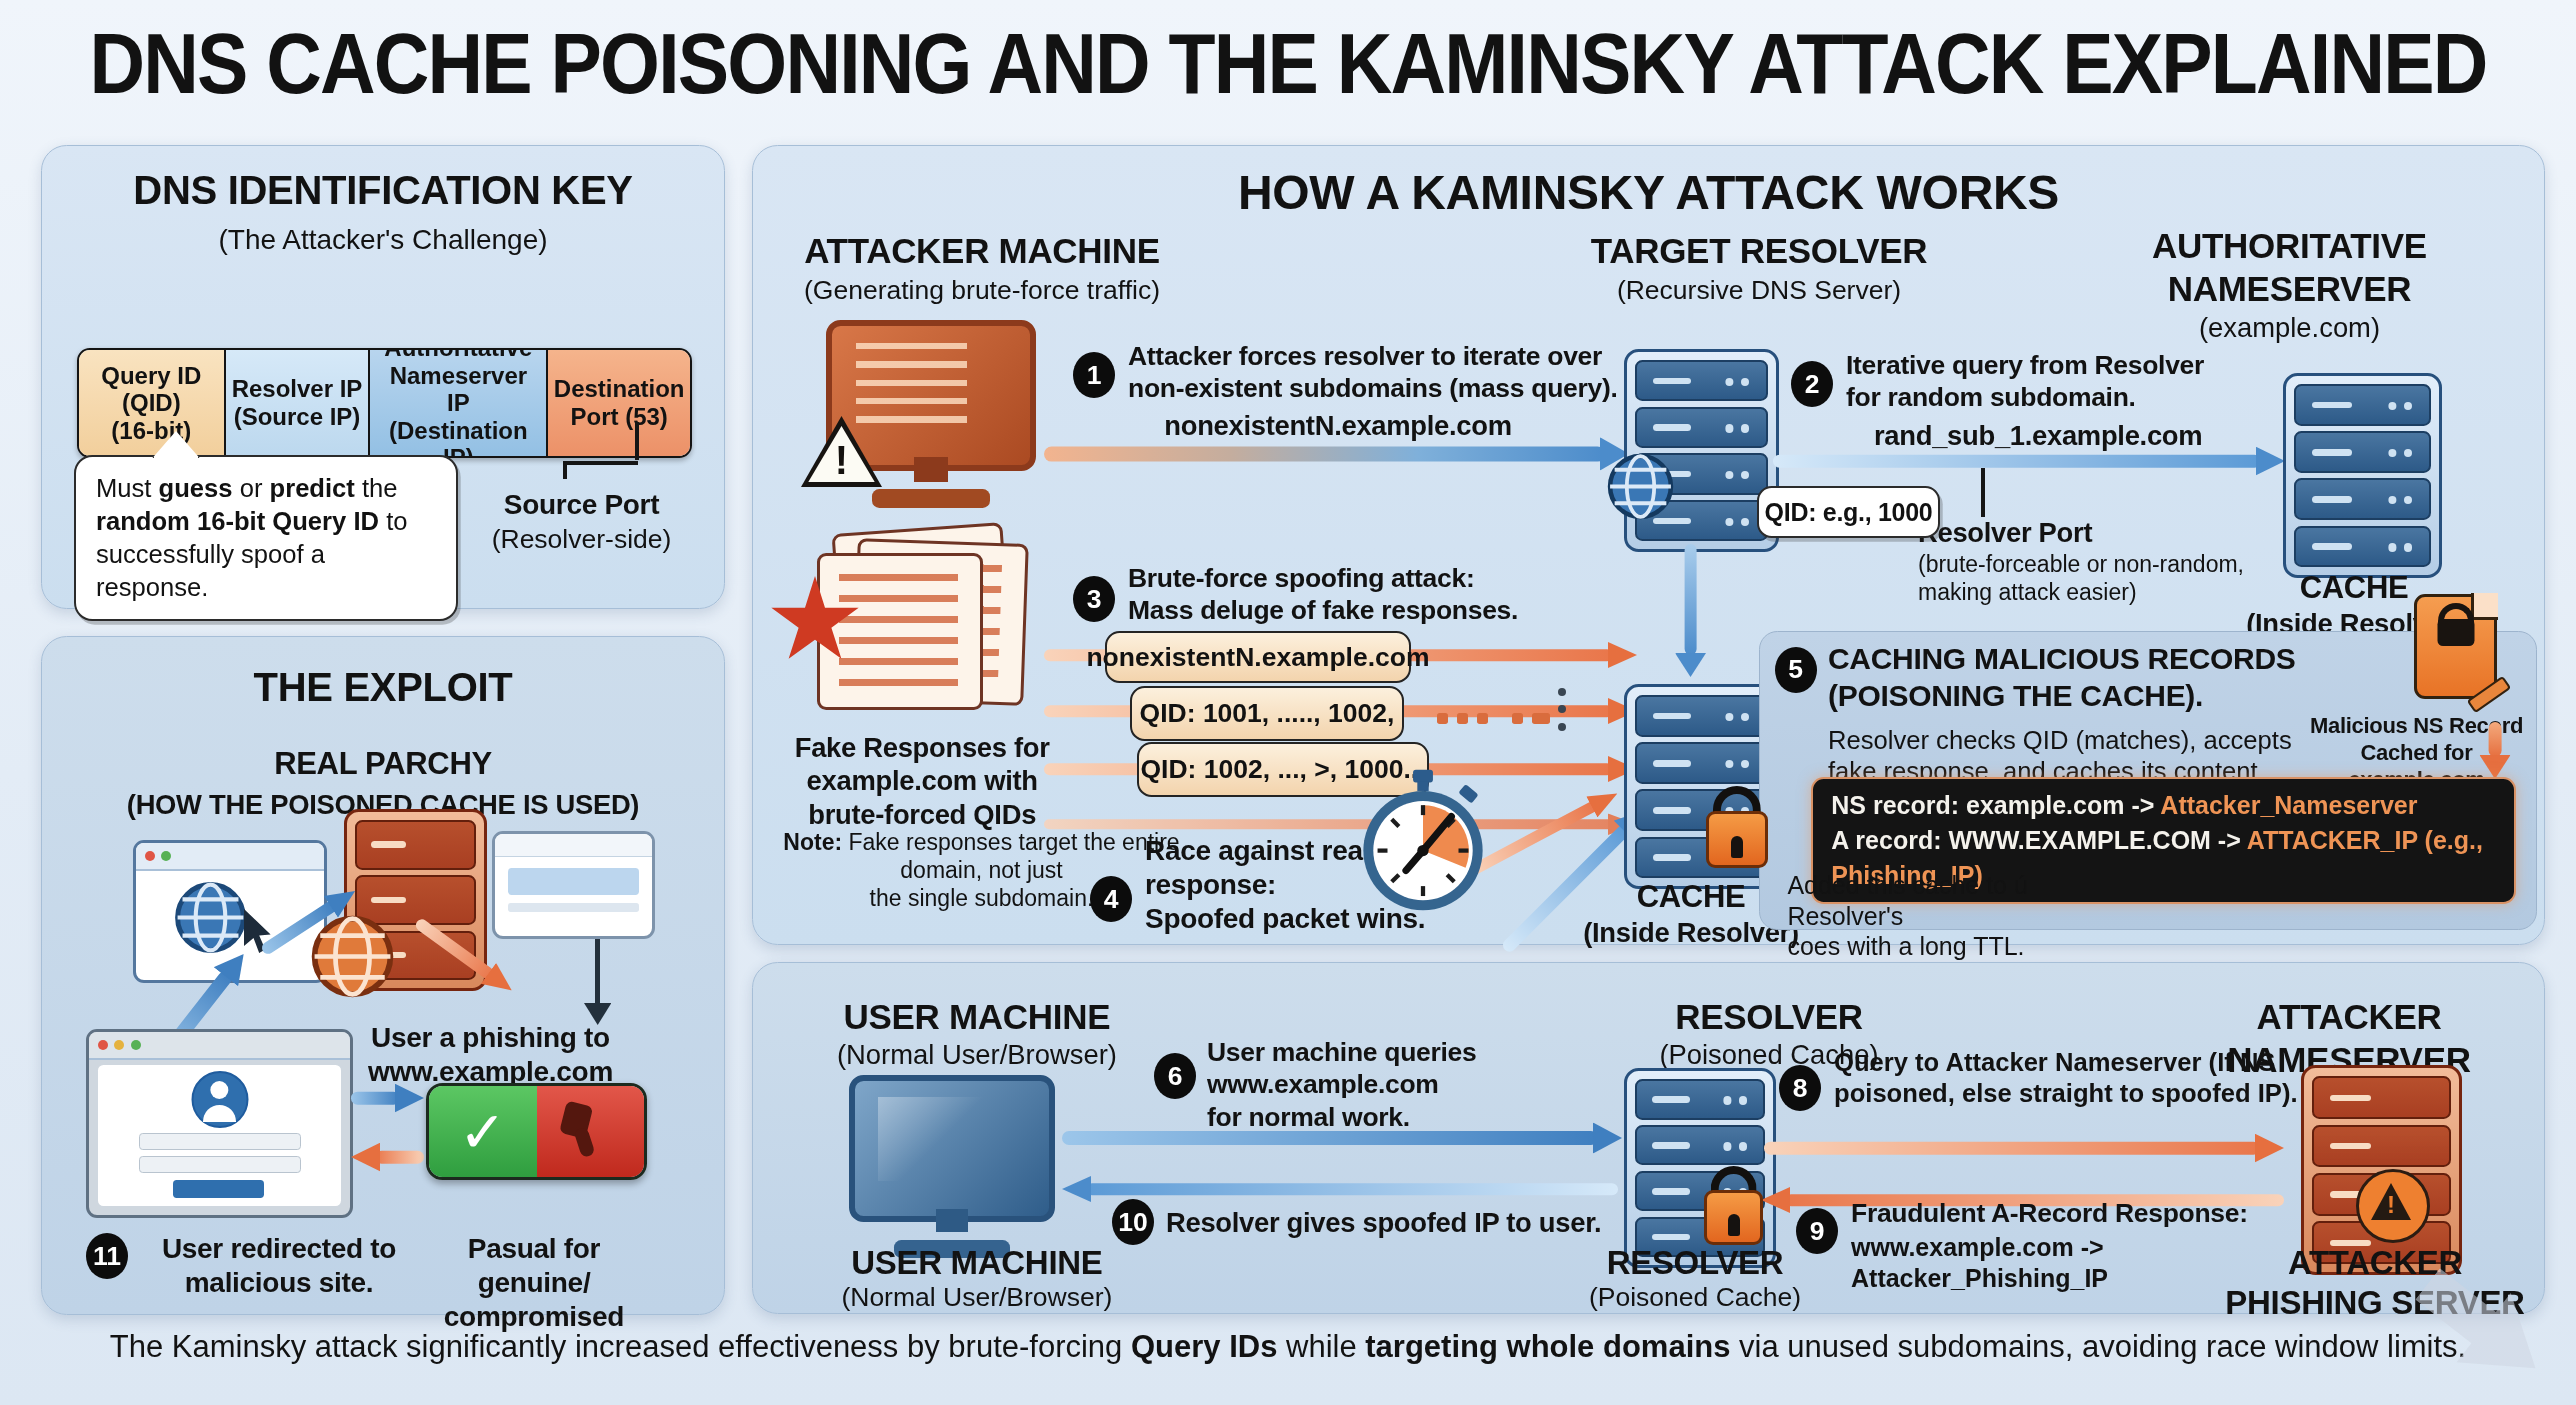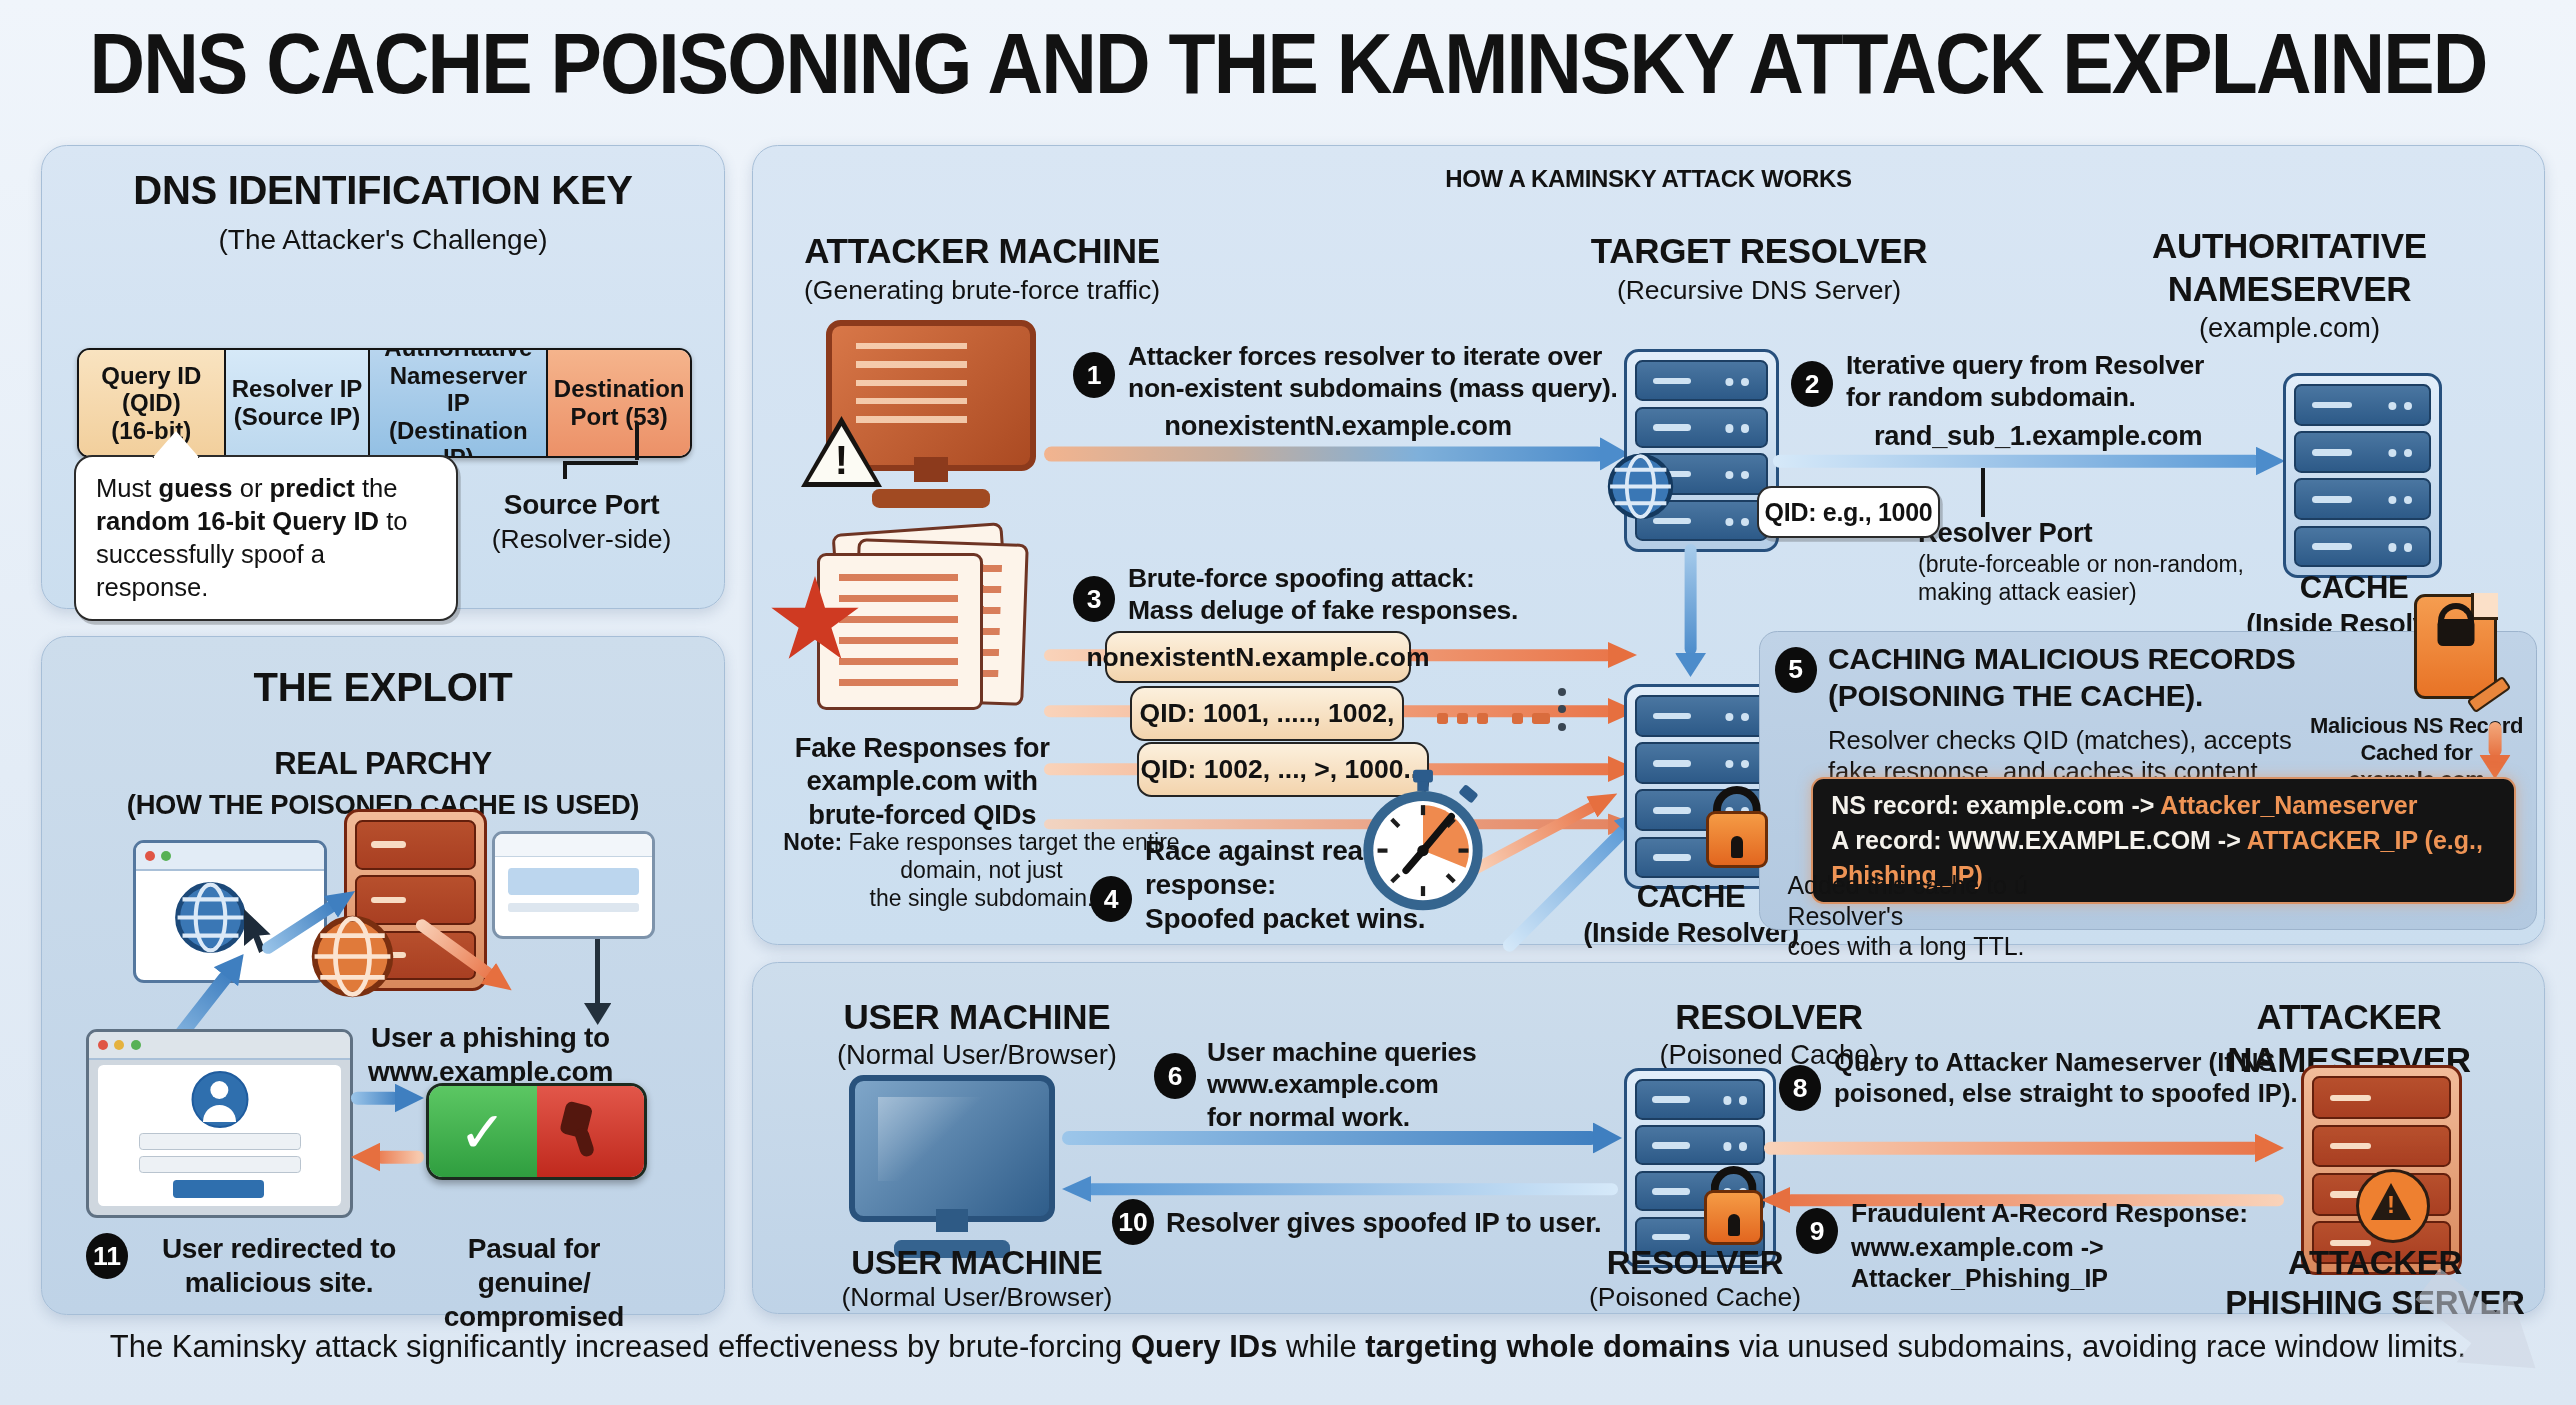--- a/index.html
+++ b/index.html
@@ -5,21 +5,21 @@
   html,body{margin:0;padding:0;background:#dfe9f4;}
   body{font-family:"Liberation Sans","DejaVu Sans",sans-serif;color:#121212;}
   .canvas{position:relative;width:2576px;height:1405px;overflow:hidden;
     background:linear-gradient(180deg,#f0f5fb 0%,#e3ecf6 55%,#dce7f3 100%);}
   .txt{position:absolute;white-space:pre-line;line-height:1.22;}
   .ctr{text-align:center;}
   .b8{font-weight:800;letter-spacing:-0.3px;}
   .fs24{font-size:22px}.fs25{font-size:23px}.fs26{font-size:24px}.fs27{font-size:25px}
   .fs28{font-size:25.6px}.fs29{font-size:26.5px}.fs30{font-size:27.4px}.fs31{font-size:28px}
   .fs33{font-size:30px}.fs34{font-size:31px}.fs36{font-size:33px}.fs38{font-size:35px}
-  .fs42{font-size:24px}.fs44{font-size:40px}
+  .fs42{font-size:48px}.fs44{font-size:40px}
   .seg-b{font-weight:800;}
   .orange{color:#ef9455;}
 
   h1.title{position:absolute;left:0;right:0;top:14.6px;margin:0;text-align:center;
     font-size:77px;font-weight:900;letter-spacing:-1.8px;transform:scaleY(1.1);transform-origin:top;}
 
   .panel{position:absolute;background:linear-gradient(180deg,#d9e6f4,#cbdeef);
     border:1.8px solid #a6bed7;border-radius:25.6px;box-shadow:0 4.6px 12.8px rgba(60,90,130,.18);}
   .panel.dark{background:linear-gradient(180deg,#cdddec,#bfd3e7);}
 

